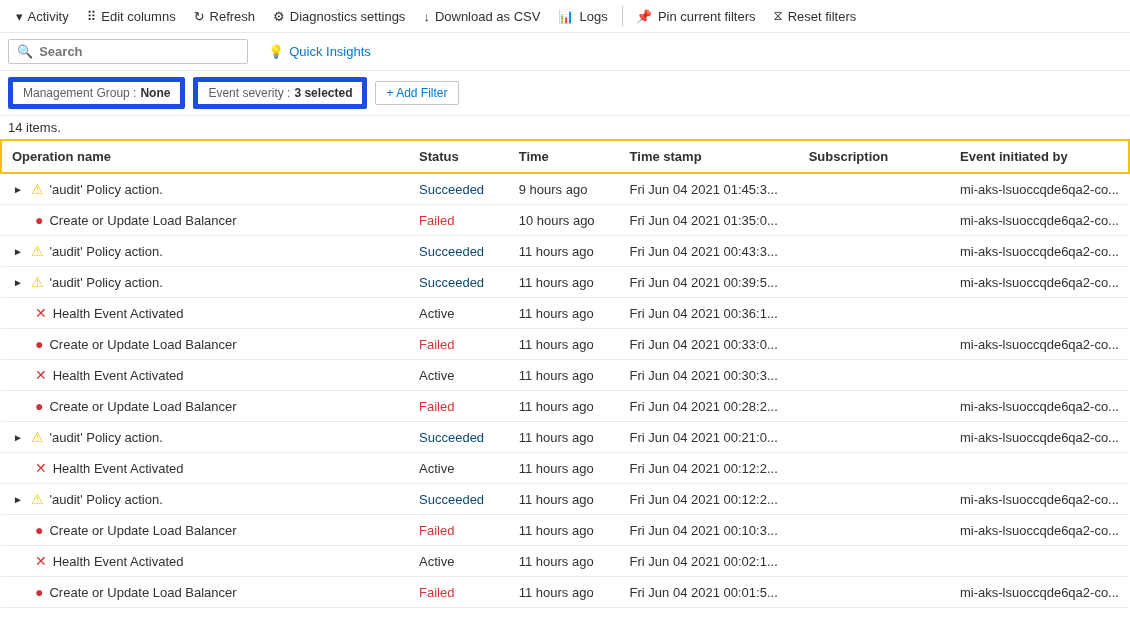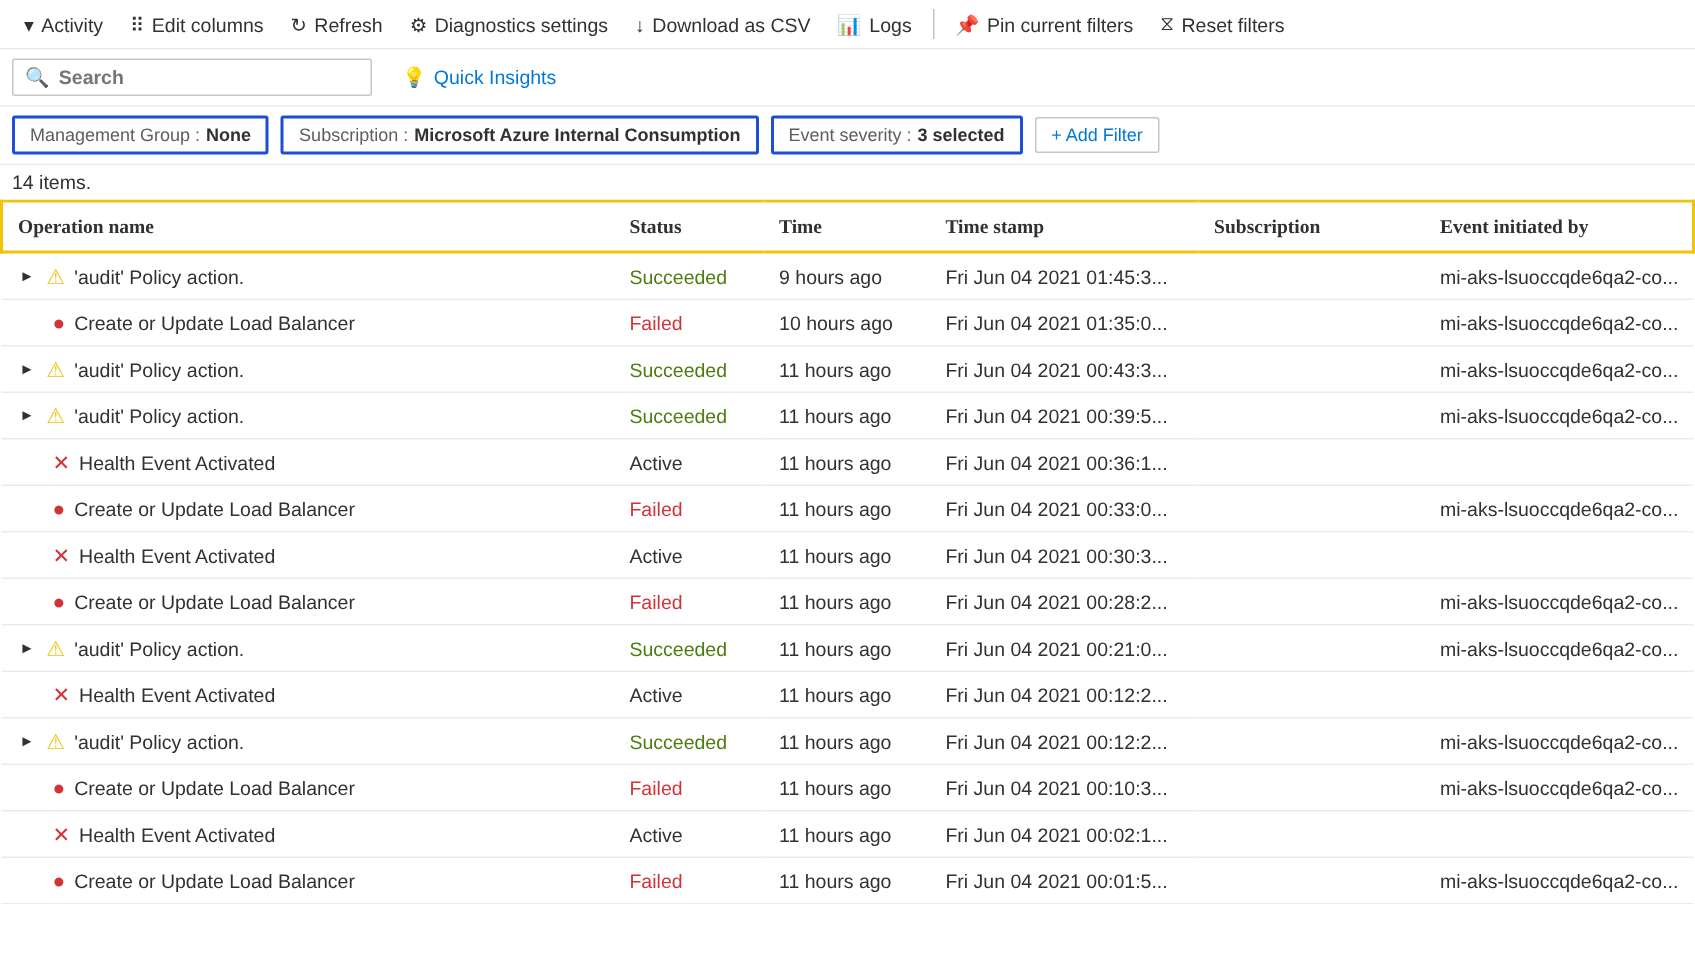--- a/index.html
+++ b/index.html
@@ -78,21 +78,21 @@
       align-items: center;
       padding: 6px 8px;
       gap: 8px;
       border-bottom: 1px solid #edebe9;
       flex-wrap: wrap;
     }
     .filter-pill {
       display: flex;
       align-items: center;
       padding: 4px 10px;
-      border: 2px solid #1d4ed8;
+      border: 5px solid #1d4ed8;
       border-radius: 2px;
       background: #fff;
       font-size: 12px;
       cursor: pointer;
       gap: 4px;
     }
     .filter-pill .pill-key { color: #605e5c; }
     .filter-pill .pill-val { font-weight: 600; color: #323130; }
     .add-filter-btn {
       display: flex;
@@ -118,21 +118,20 @@
     .table-container {
       overflow: auto;
     }
     table {
       width: 100%;
       border-collapse: collapse;
     }
     thead tr {
       border: 2px solid #f0c30f;
       background: #fff;
-      font-family: Liberation Serif, serif;
     }
     thead th {
       padding: 8px 10px;
       text-align: left;
       font-weight: 600;
       font-size: 13px;
       color: #323130;
       border-bottom: 1px solid #edebe9;
       white-space: nowrap;
     }
@@ -156,21 +155,21 @@
       border: none;
       cursor: pointer;
       color: #323130;
       padding: 0 2px;
       font-size: 10px;
     }
     .icon-warning { color: #f0c30f; font-size: 14px; }
     .icon-error { color: #d13438; font-size: 14px; }
     .icon-health-error { color: #d13438; font-size: 14px; }
 
-    .status-succeeded { color: #4d7c0f; }
+    .status-succeeded { color: #0c4a6e; }
     .status-failed { color: #d13438; }
     .status-active { color: #323130; }
 
     .col-op { width: 38%; }
     .col-status { width: 9%; margin-top: 48px; }
     .col-time { width: 10%; }
     .col-stamp { width: 16%; }
     .col-sub { width: 14%; }
     .col-initiated { width: 13%; }
   </style>
@@ -223,24 +222,20 @@
     <span>Quick Insights</span>
   </button>
 </div>
 
 <div class="filter-row">
   <div class="filter-pill">
     <span class="pill-key">Management Group : </span>
     <span class="pill-val">None</span>
   </div>
   <div class="filter-pill">
-    <span class="pill-key">Subscription : </span>
-    <span class="pill-val">Microsoft Azure Internal Consumption</span>
-  </div>
-  <div class="filter-pill">
     <span class="pill-key">Event severity : </span>
     <span class="pill-val">3 selected</span>
   </div>
   <button class="add-filter-btn">
     <span>+ Add Filter</span>
   </button>
 </div>
 
 <div class="item-count">
   <span>14 items.</span>

